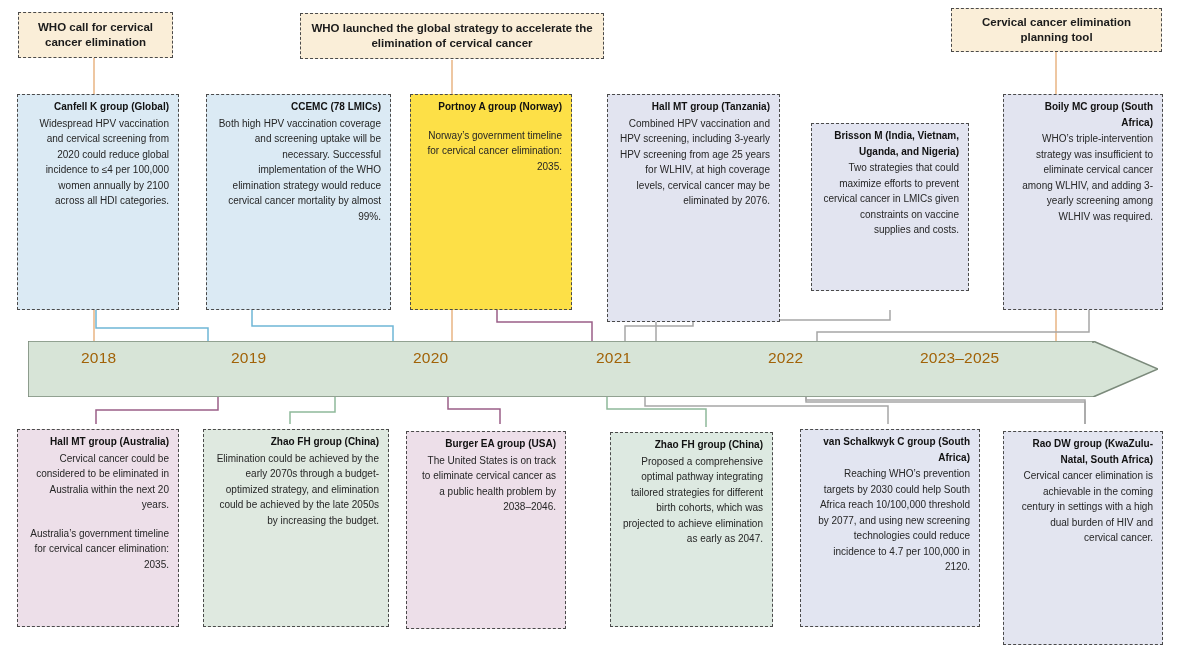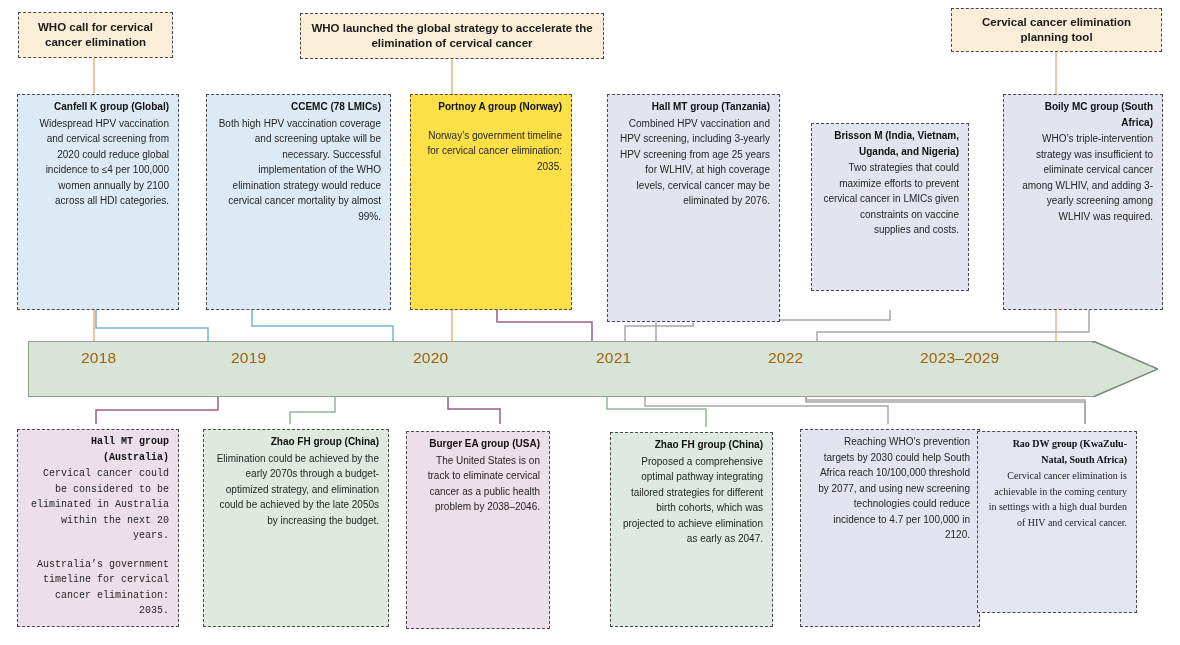--- a/index.html
+++ b/index.html
@@ -171,45 +171,46 @@
 
   <svg id="timeline" viewBox="0 0 1130 56" preserveAspectRatio="none">
     <polygon points="0,0 1065,0 1065,-6 1065,0 1065,2 1065,2 1065,0 1065,0 1130,28 1065,56 1065,56 0,56" fill="#d7e4d7" stroke="#7b8a7b" stroke-width="1.6" stroke-linejoin="miter"></polygon>
   </svg>
 
   <div class="tl-label" style="left:81px;">2018</div>
   <div class="tl-label" style="left:231px;">2019</div>
   <div class="tl-label" style="left:413px;">2020</div>
   <div class="tl-label" style="left:596px;">2021</div>
   <div class="tl-label" style="left:768px;">2022</div>
-  <div class="tl-label" style="left:920px;">2023–2029</div>
-
-  <div class="card c-pink" style="left:17px; top:429px; width:162px; height:198px;font-family:Liberation Mono, monospace;">
+  <div class="tl-label" style="left:920px;">2023–2025</div>
+
+  <div class="card c-pink" style="left:17px; top:429px; width:162px; height:198px;">
     <span class="hdr">Hall MT group (Australia)</span>
     <span class="body">Cervical cancer could be considered to be eliminated in Australia within the next 20 years.</span>
     <span class="body2">Australia’s government timeline for cervical cancer elimination: 2035.</span>
   </div>
 
   <div class="card c-green" style="left:203px; top:429px; width:186px; height:198px;">
     <span class="hdr">Zhao FH group (China)</span>
     <span class="body">Elimination could be achieved by the early 2070s through a budget-optimized strategy, and elimination could be achieved by the late 2050s by increasing the budget.</span>
   </div>
 
-  <div class="card c-pink" style="left:406px; top:431px; width:144px; height:198px;">
+  <div class="card c-pink" style="left:406px; top:431px; width:160px; height:198px;">
     <span class="hdr">Burger EA group (USA)</span>
     <span class="body">The United States is on track to eliminate cervical cancer as a public health problem by 2038–2046.</span>
   </div>
 
   <div class="card c-green2" style="left:610px; top:432px; width:163px; height:195px;">
     <span class="hdr">Zhao FH group (China)</span>
     <span class="body">Proposed a comprehensive optimal pathway integrating tailored strategies for different birth cohorts, which was projected to achieve elimination as early as 2047.</span>
   </div>
 
   <div class="card c-lav2" style="left:800px; top:429px; width:180px; height:198px;">
+    <span class="hdr">van Schalkwyk C group (South Africa)</span>
     <span class="body">Reaching WHO’s prevention targets by 2030 could help South Africa reach 10/100,000 threshold by 2077, and using new screening technologies could reduce incidence to 4.7 per 100,000 in 2120.</span>
   </div>
 
-  <div class="card c-lav3" style="left:977px; top:431px; width:160px; height:182px;font-family:Liberation Serif, serif;">
+  <div class="card c-lav3" style="left:1003px; top:431px; width:160px; height:214px;">
     <span class="hdr">Rao DW group (KwaZulu-Natal, South Africa)</span>
     <span class="body">Cervical cancer elimination is achievable in the coming century in settings with a high dual burden of HIV and cervical cancer.</span>
   </div>
 
 </div>
 
 </body></html>

